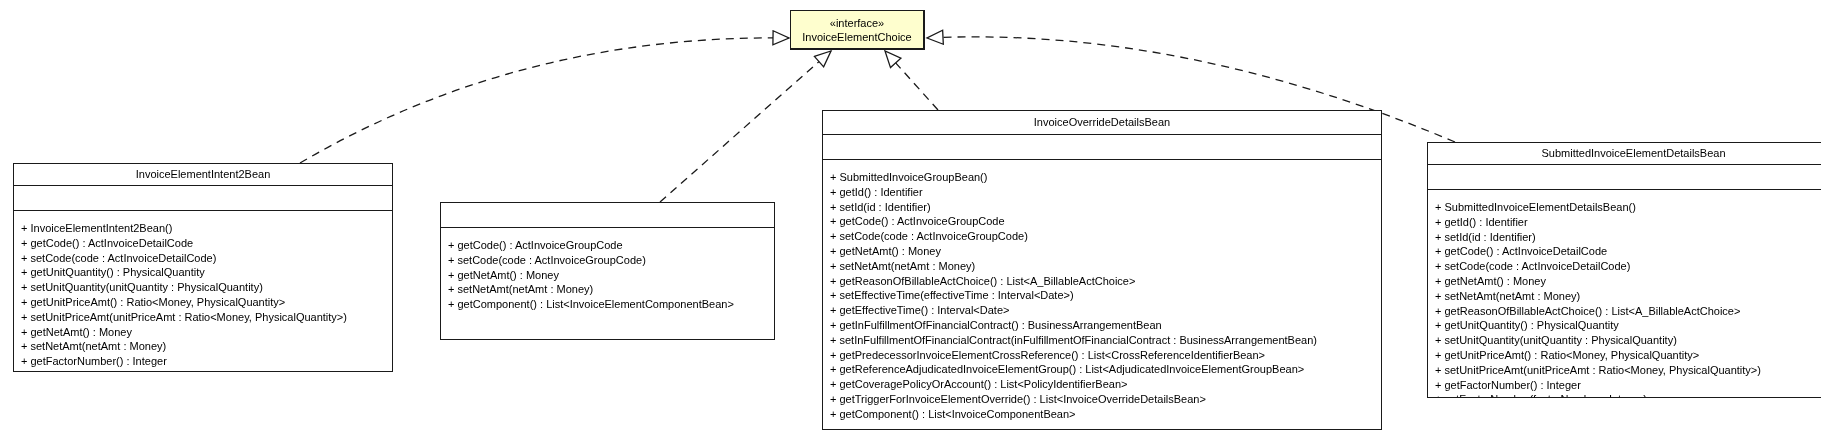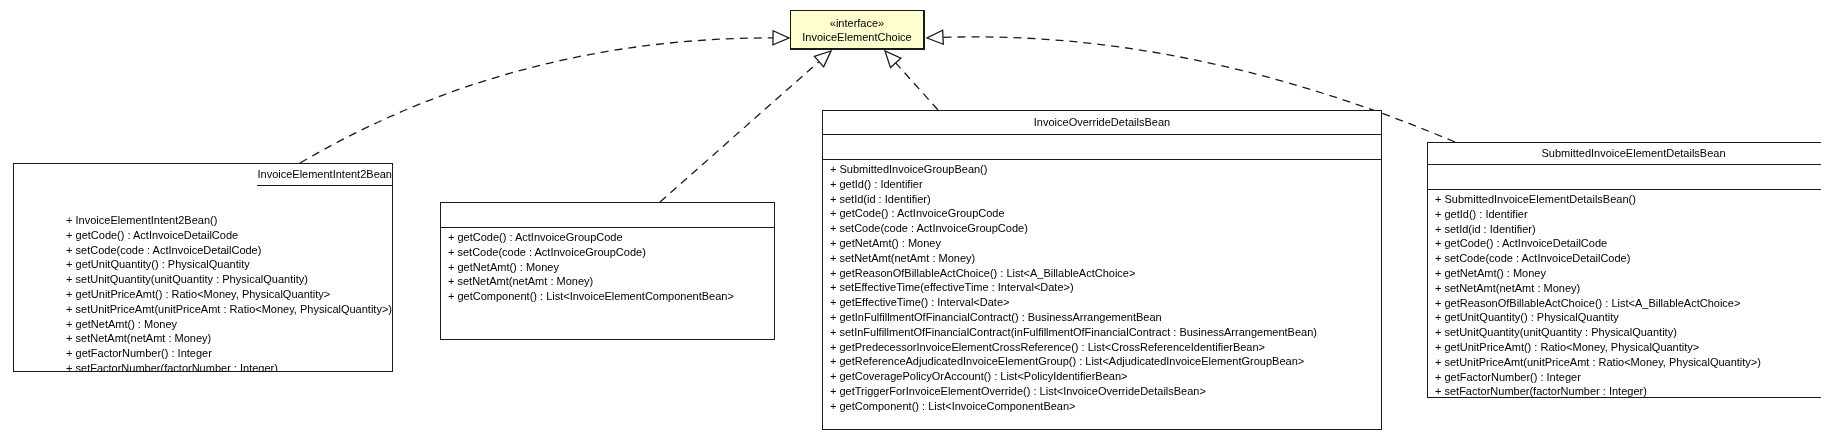--- a/index.html
+++ b/index.html
@@ -53,28 +53,29 @@
   }
   .cls-attrs {
     flex: 0 0 auto;
     height: 24px;
     border-bottom: 1.4px solid #1a1a1a;
   }
   .cls-methods {
     flex: 1 1 auto;
     padding: 2px 0 0 0;
     overflow: hidden;
+    margin-top: 8px;
   }
   .m {
     height: 14.8px;
     line-height: 14.8px;
     padding-left: 7px;
     white-space: nowrap;
   }
-  #c0 { left: 13px;   top: 163px; width: 380px; height: 209px; align-items: flex-end; }
+  #c0 { left: 13px;   top: 163px; width: 380px; height: 209px; }
   #c1 { left: 440px;  top: 202px; width: 335px; height: 138px; }
   #c2 { left: 822px;  top: 110px; width: 560px; height: 320px; }
   #c3 { left: 1427px; top: 142px; width: 413px; height: 256px; }
   #c2 .cls-title { height: 23px; line-height: 22px; }
 </style>
 </head>
 <body>
 
 <div id="canvas">
 

